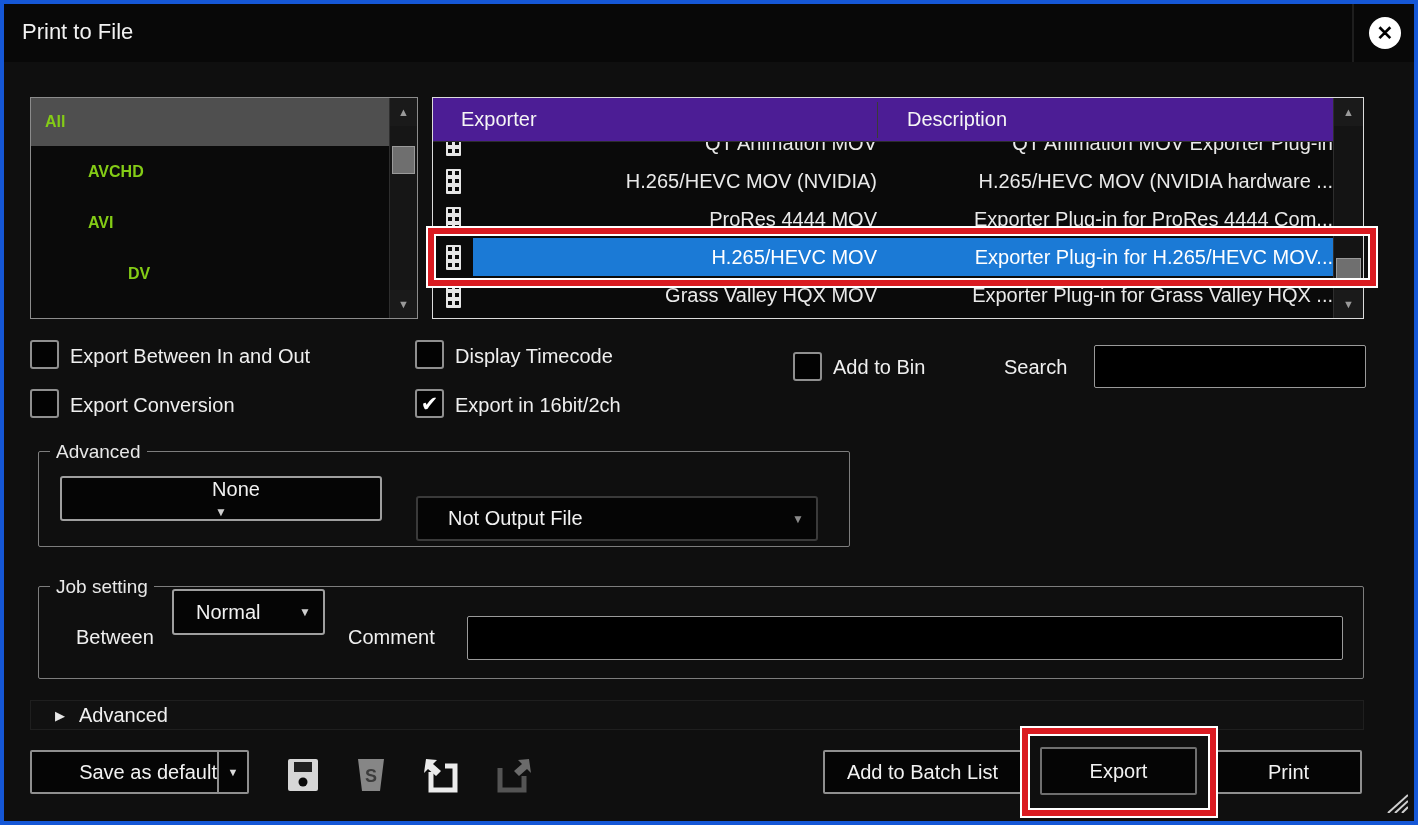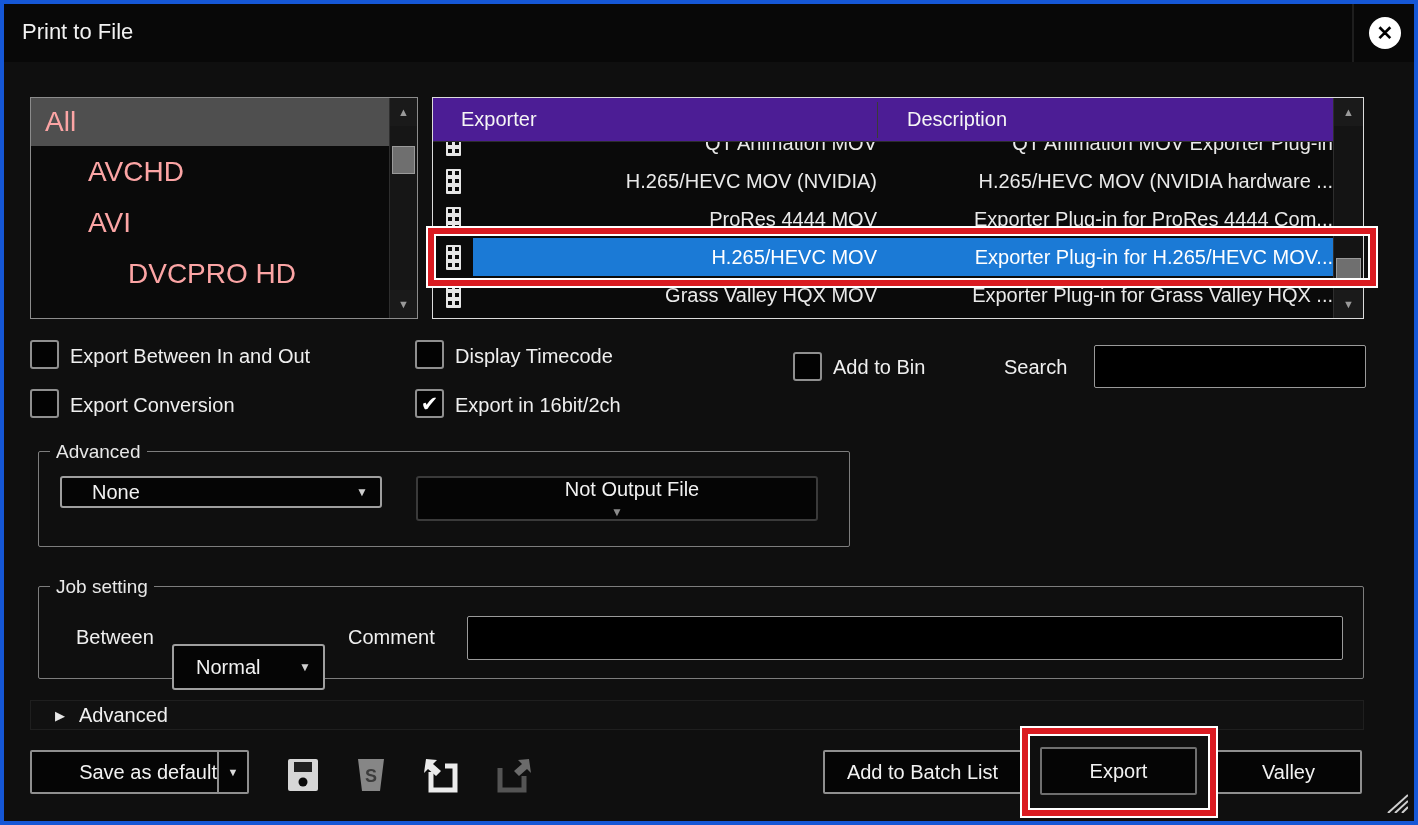--- a/index.html
+++ b/index.html
@@ -12,21 +12,21 @@
   .title { position:absolute; left:18px; top:15px; font-size:22px; color:#f2f2f2; }
   .title-divider { position:absolute; right:60px; top:0; width:2px; height:58px; background:#1e1e1e; }
   .close-btn { position:absolute; right:13px; top:13px; width:32px; height:32px; border-radius:50%;
                background:#ffffff; color:#000; font-size:20px; font-weight:bold;
                display:flex; align-items:center; justify-content:center; cursor:pointer; }
 
   
   .cat-list { position:absolute; left:26px; top:93px; width:388px; height:222px;
               border:1px solid #8c8c8c; background:#0a0a0a; display:flex; overflow:hidden; }
   .cat-items { flex:1; overflow:hidden; }
-  .cat-item { height:51px; line-height:51px; font-size:28px; color:#fca5a5; white-space:nowrap; }
+  .cat-item { height:51px; line-height:51px; font-size:16px; color:#84cc16; white-space:nowrap;font-weight:bold; }
   .cat-item.sel { height:48px; line-height:48px; background:#4f4f4f; padding-left:14px; }
   .ind1 { padding-left:57px; } .ind2 { padding-left:97px; }
   .vscroll { width:28px; background:#161616; border-left:1px solid #2e2e2e; position:relative; }
   .sb-btn { position:absolute; left:0; right:0; height:28px; background:#1a1a1a; color:#9a9a9a;
             font-size:11px; text-align:center; line-height:28px; cursor:pointer; }
   .sb-up { top:0; } .sb-down { bottom:0; }
   .sb-thumb { position:absolute; left:2px; right:2px; background:#6f6f6f; border:1px solid #9a9a9a; cursor:grab; }
 
   
   .tbl { position:absolute; left:428px; top:93px; width:932px; height:222px;
@@ -105,20 +105,21 @@
     <div class="close-btn">
       <span>✕</span>
     </div>
   </div>
 
   <div class="cat-list">
     <div class="cat-items">
       <div class="cat-item sel">All</div>
       <div class="cat-item ind1">AVCHD</div>
       <div class="cat-item ind1">AVI</div>
+      <div class="cat-item ind2">DV</div>
       <div class="cat-item ind2">DVCPRO HD</div>
     </div>
     <div class="vscroll">
       <div class="sb-btn sb-up">▲</div>
       <div class="sb-thumb" style="top:48px; height:28px;"></div>
       <div class="sb-btn sb-down">▼</div>
     </div>
   </div>
 
   <div class="tbl">
@@ -203,33 +204,33 @@
   </div>
   <div class="lbl" style="left:66px; top:390px;">Export Conversion</div>
 
   <div class="cb" style="left:411px; top:385px;">
     <span>✔</span>
   </div>
   <div class="lbl" style="left:451px; top:390px;">Export in 16bit/2ch</div>
 
   <div class="group-lbl" style="left:46px; top:437px;">Advanced</div>
   <div class="groupbox" style="left:34px; top:447px; width:812px; height:96px;"></div>
-  <div class="dd" style="left:56px; top:472px; width:322px; height:32px;">
+  <div class="dd" style="left:56px; top:472px; width:322px; height:45px;flex-direction:column;">
     <div class="dd-text">None</div>
     <div class="dd-arrow">▼</div>
   </div>
-  <div class="dd dim" style="left:412px; top:472px; width:402px; height:45px;flex-direction:column;">
+  <div class="dd dim" style="left:412px; top:492px; width:402px; height:45px;">
     <div class="dd-text">Not Output File</div>
     <div class="dd-arrow">▼</div>
   </div>
 
   <div class="group-lbl" style="left:46px; top:572px;">Job setting</div>
   <div class="groupbox" style="left:34px; top:582px; width:1326px; height:93px;"></div>
   <div class="lbl" style="left:72px; top:622px;">Between</div>
-  <div class="dd" style="left:168px; top:640px; width:153px; height:46px;">
+  <div class="dd" style="left:168px; top:585px; width:153px; height:46px;">
     <div class="dd-text" style="padding-left:22px;">Normal</div>
     <div class="dd-arrow">▼</div>
   </div>
   <div class="lbl" style="left:344px; top:622px;">Comment</div>
   <input class="text-input" style="left: 463px; top: 612px; width: 876px; height: 44px;" value="">
 
   <div class="adv-bar">
     <span class="adv-arrow">▶</span>
     <span class="adv-lbl">Advanced</span>
   </div>
@@ -269,21 +270,21 @@
   <div class="btn" style="left:819px; top:746px; width:199px; height:44px;">
     <span>Add to Batch List</span>
   </div>
 
   <div class="btn" style="left:1036px; top:743px; width:157px; height:48px; border-color:#6f6f6f;">
     <span>Export</span>
   </div>
   <div class="annot annot-export"></div>
 
   <div class="btn" style="left:1211px; top:746px; width:147px; height:44px;">
-    <span>Valley</span>
+    <span>Print</span>
   </div>
 
   <div class="grip">
     <svg width="30" height="26" viewBox="0 0 30 26">
       <line x1="10" y1="26" x2="30" y2="8" stroke="#cfcfcf" stroke-width="2"></line>
       <line x1="17" y1="26" x2="30" y2="14" stroke="#cfcfcf" stroke-width="2"></line>
       <line x1="24" y1="26" x2="30" y2="20" stroke="#cfcfcf" stroke-width="2"></line>
     </svg>
   </div>
 

